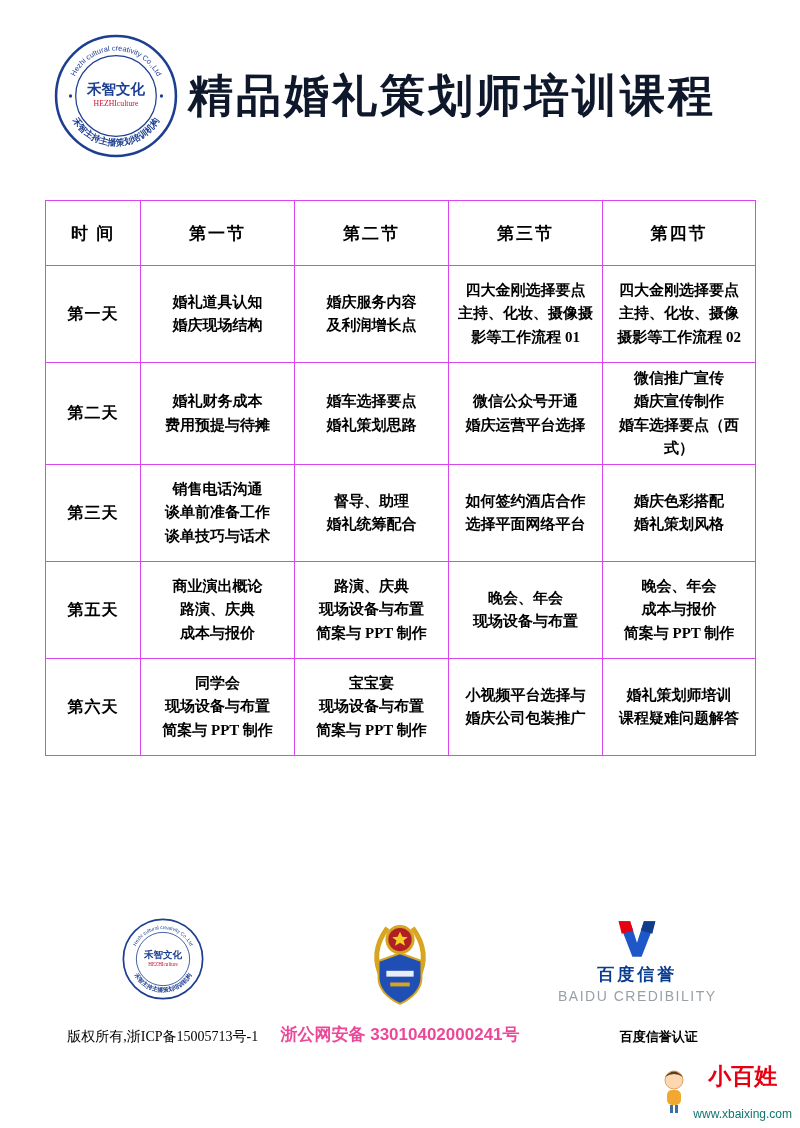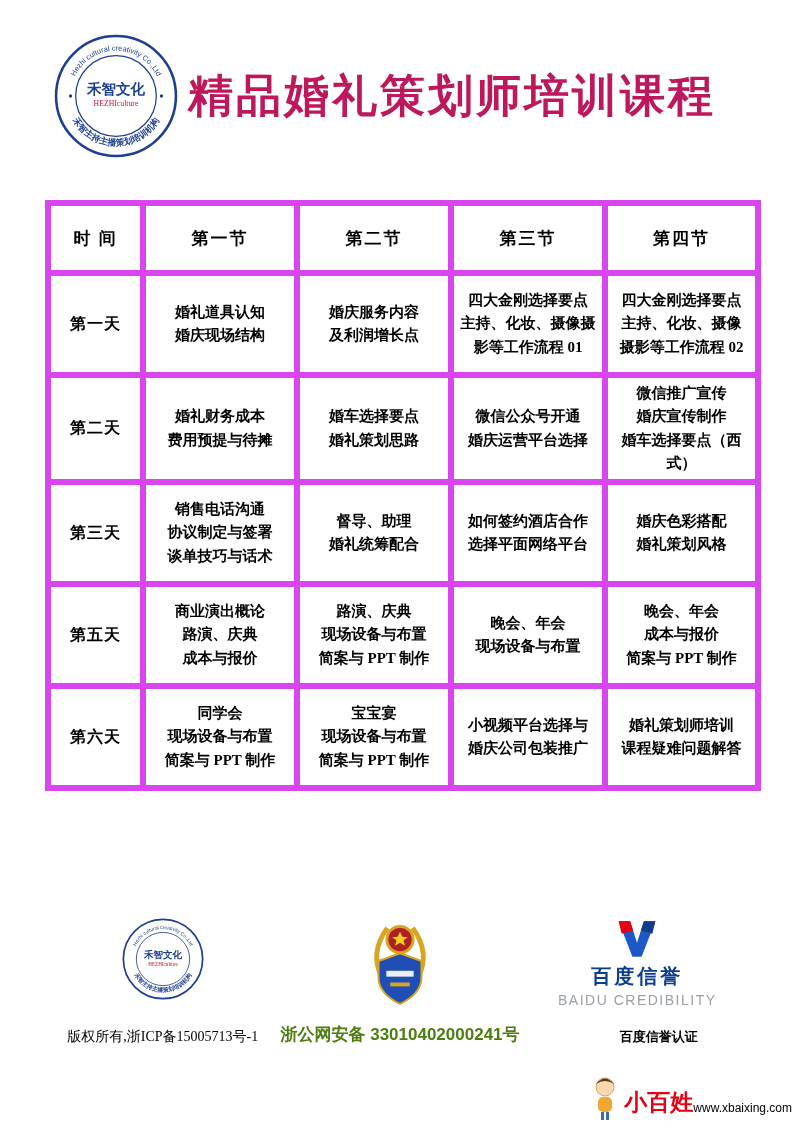--- a/index.html
+++ b/index.html
@@ -6,51 +6,51 @@
   .page {
     position: relative; width: 800px; height: 1128px; margin: 0 auto;
     background: #ffffff; color: #000;
     font-family: "Liberation Serif", serif; overflow: hidden;
   }
   
   .header { position: absolute; top: 34px; left: 54px; display: flex; align-items: center; gap: 10px; }
   .logo-large { width: 124px; height: 124px; flex: 0 0 auto; }
   .page-title {
     margin: 0; font-family: "Liberation Sans", sans-serif;
-    font-weight: 900; font-size: 45px; letter-spacing: 3px; color: #be185d;
+    font-weight: 900; font-size: 45px; letter-spacing: 3px; color: #0f172a;
   }
   
   table.schedule {
     position: absolute; top: 200px; left: 45px; width: 710px;
     border-collapse: collapse; table-layout: fixed;
   }
   .schedule th, .schedule td {
-    border: 6px solid #d946ef; text-align: center; vertical-align: middle;
+    border: 1px solid #d946ef; text-align: center; vertical-align: middle;
     white-space: pre-line; padding: 4px; color: #000;
   }
   .schedule thead th { height: 56px; font-size: 17px; font-weight: bold; letter-spacing: 2px; }
   .schedule tbody td { height: 88px; font-size: 15px; font-weight: 600; line-height: 1.55; }
   .schedule td.time-cell { font-size: 16px; letter-spacing: 1px; }
   
   .footer { position: absolute; top: 918px; left: 45px; width: 710px; display: flex; }
   .footer-col {
     flex: 1; display: flex; flex-direction: column;
     align-items: center; justify-content: space-between; height: 128px;
   }
   .caption { font-size: 14px; color: #000000; white-space: nowrap; }
-  .caption.strong { font-size: 17px; font-weight: bold; color: #4d7c0f; font-family: "Liberation Sans", sans-serif; }
+  .caption.strong { font-size: 17px; font-weight: bold; color: #ec4899; font-family: "Liberation Sans", sans-serif; }
   .caption.baidu-caption { font-size: 13px; font-weight: bold; color: #000; margin-left: 43px; }
   .baidu-block { display: flex; flex-direction: column; align-items: center; }
-  .baidu-title { font-family: "Liberation Sans", sans-serif; font-size: 20px; font-weight: bold; color: #0a3c8f; letter-spacing: 3px; margin-top: 3px; }
+  .baidu-title { font-family: "Liberation Sans", sans-serif; font-size: 17px; font-weight: bold; color: #0a3c8f; letter-spacing: 3px; margin-top: 3px; }
   .baidu-sub { font-family: "Liberation Sans", sans-serif; font-size: 14px; color: #9aa0a6; letter-spacing: 1.5px; margin-top: 2px; }
   
   .watermark { position: absolute; right: 8px; bottom: 6px; display: flex; align-items: center; gap: 4px; }
-  .wm-text { display: flex; align-items: flex-end; line-height: 1.15; }
+  .wm-text { display: flex; flex-direction: column; align-items: center; line-height: 1.15; }
   .wm-name { font-family: "Liberation Sans", sans-serif; font-size: 23px; font-weight: bold; color: #e60012; }
-  .wm-url  { font-family: "Liberation Sans", sans-serif; font-size: 12px; color: #000000; margin-top: 19px; }
+  .wm-url  { font-family: "Liberation Sans", sans-serif; font-size: 12px; color: #0f766e; margin-top: 19px; }
 </style>
 </head>
 <body>
 
 <div class="page">
 
   <div class="header">
     <svg class="logo-large" viewBox="0 0 120 120">
       <circle cx="60" cy="60" r="58" fill="#ffffff" stroke="#1d3f92" stroke-width="2.5"></circle>
       <circle cx="60" cy="60" r="39" fill="none" stroke="#1d3f92" stroke-width="1.2"></circle>
@@ -111,21 +111,21 @@
 婚礼策划思路</td>
         <td>微信公众号开通
 婚庆运营平台选择</td>
         <td>微信推广宣传
 婚庆宣传制作
 婚车选择要点（西式）</td>
       </tr>
       <tr>
         <td class="time-cell">第三天</td>
         <td>销售电话沟通
-协议制定与签署
+谈单前准备工作
 谈单技巧与话术</td>
         <td>督导、助理
 婚礼统筹配合</td>
         <td>如何签约酒店合作
 选择平面网络平台</td>
         <td>婚庆色彩搭配
 婚礼策划风格</td>
       </tr>
       <tr>
         <td class="time-cell">第五天</td>

